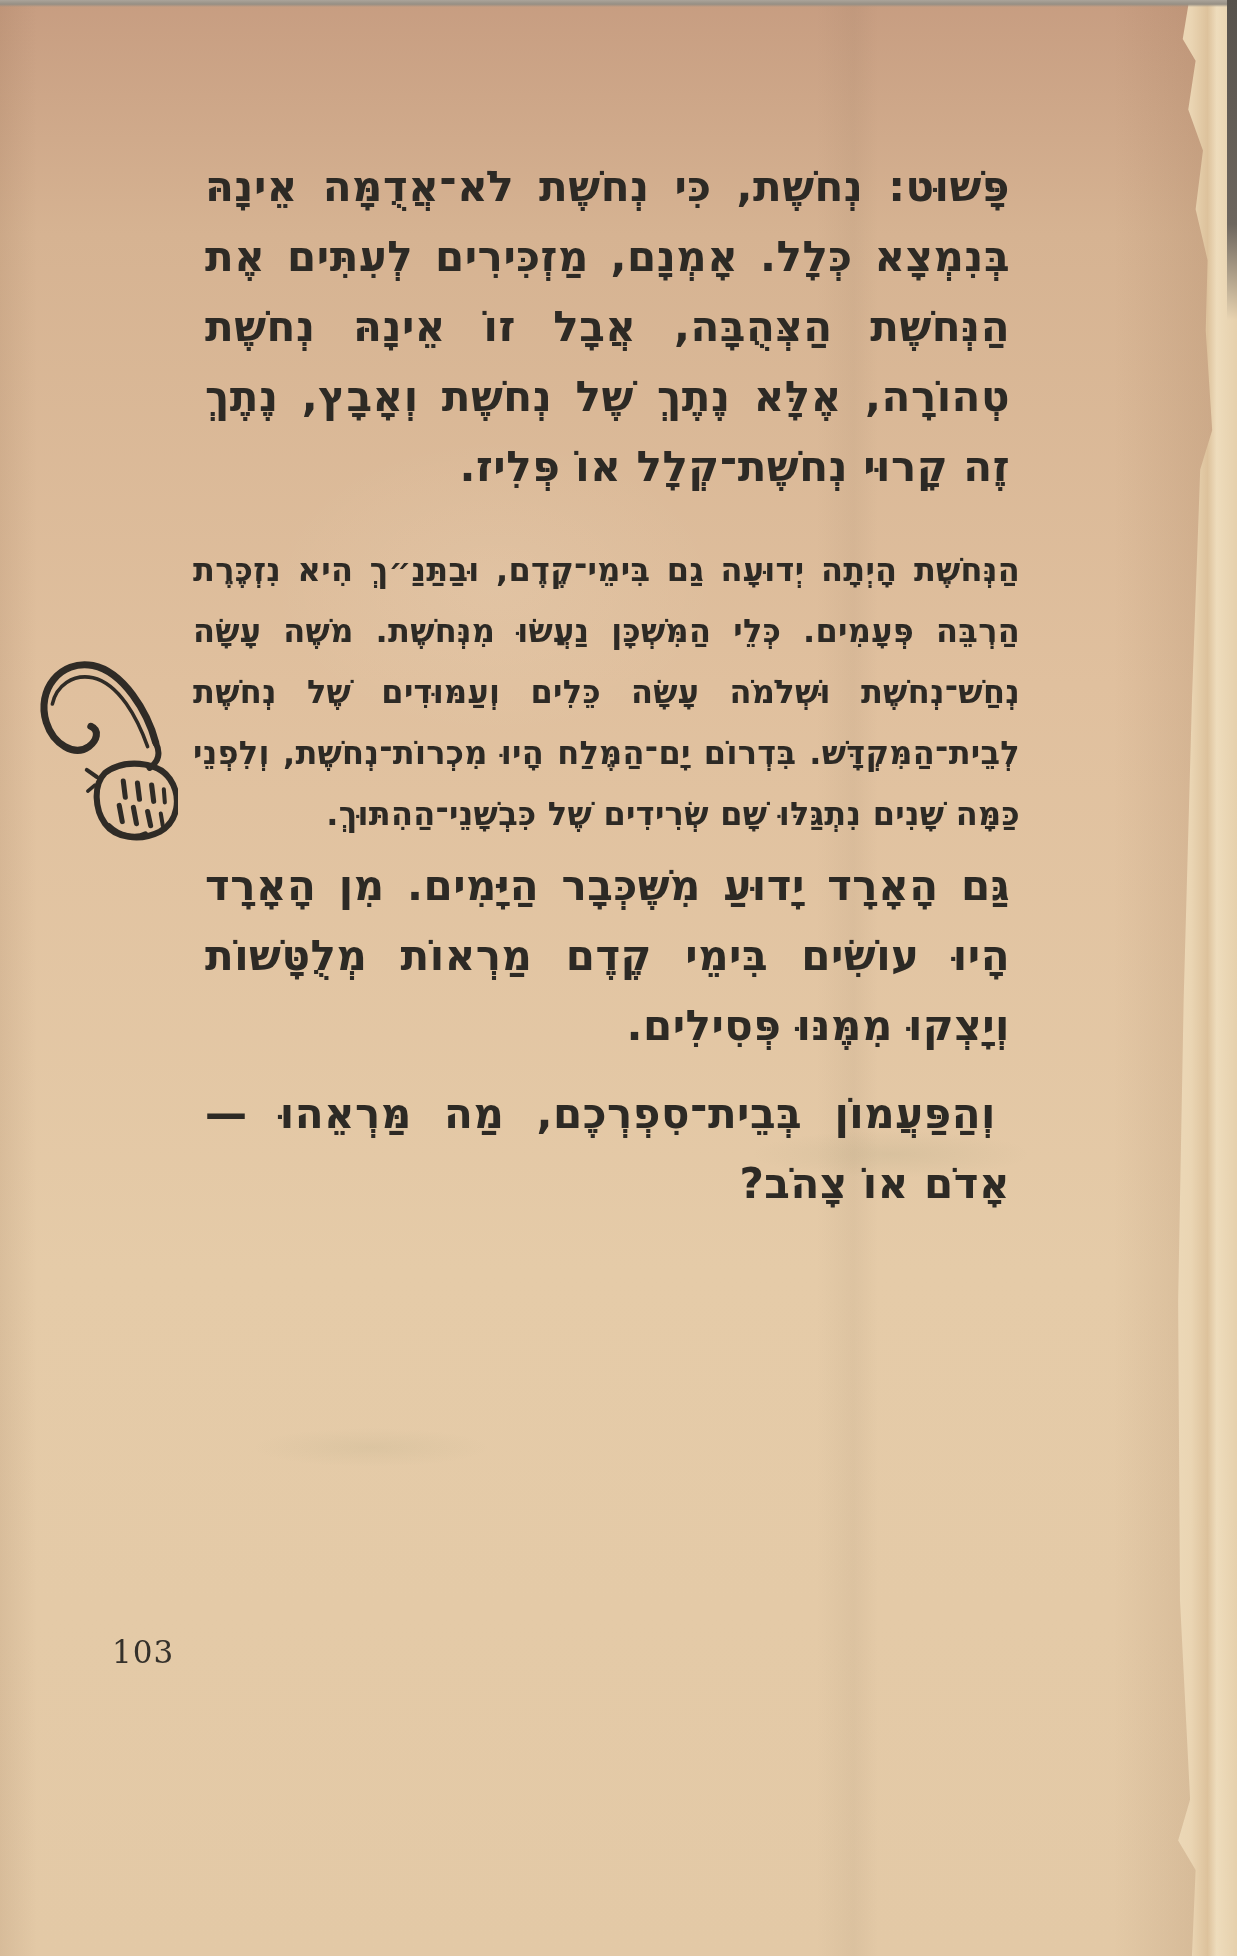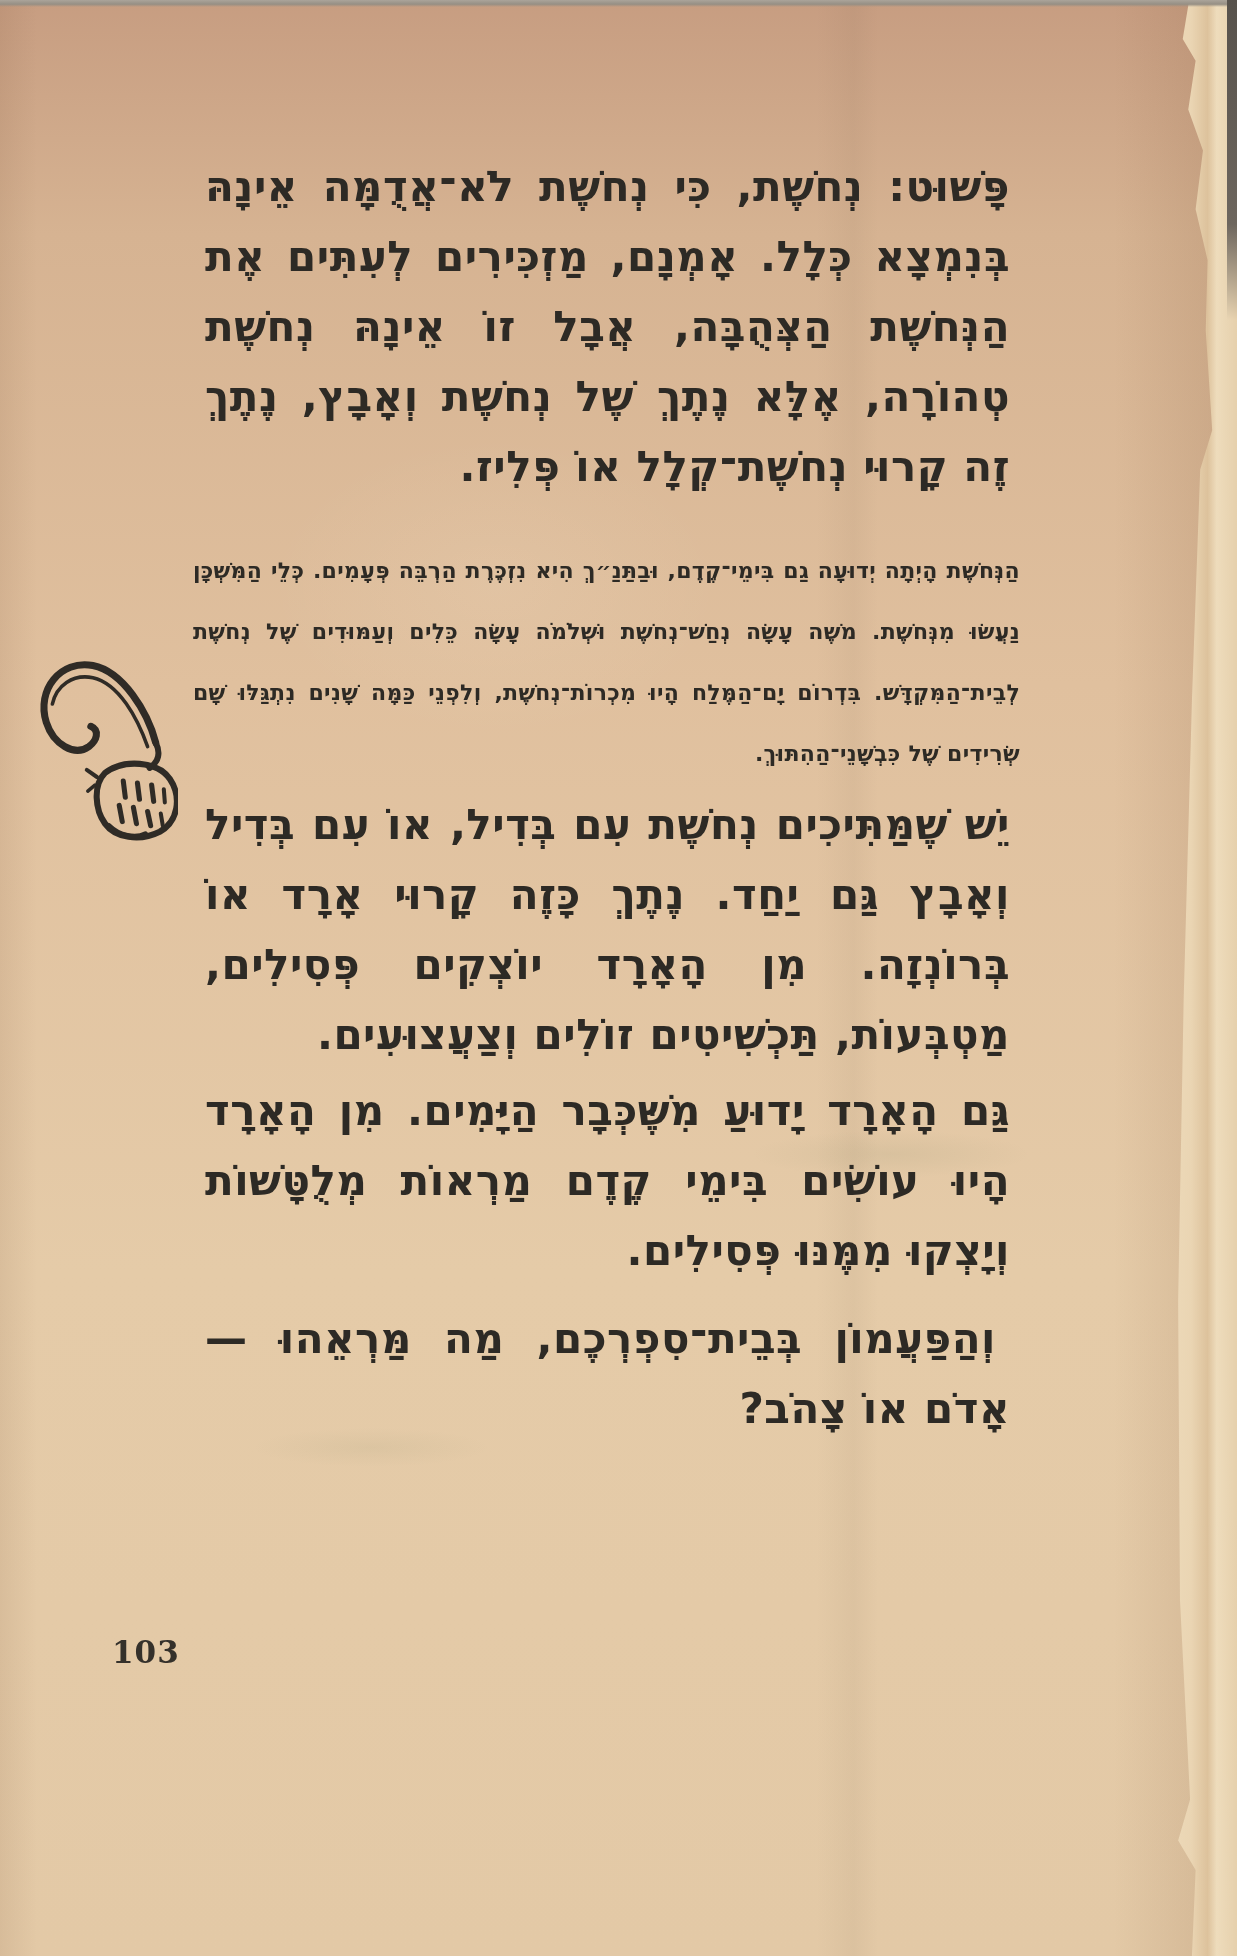--- a/index.html
+++ b/index.html
@@ -47,40 +47,40 @@
     text-align: justify;
     text-align-last: right;
     font-weight: 700;
   }
   p.lg {
     font-size: 42px;
     line-height: 70px;
     letter-spacing: 0.5px;
   }
   p.sm {
-    font-size: 22px;
+    font-size: 32px;
     line-height: 61px;
     letter-spacing: 0.3px;
     margin-left: -12px;
     margin-right: -10px;
   }
   p.gap-after-lg  { margin-bottom: 38px; }
   p.gap-sm        { margin-bottom: 6px; }
   p.gap-to-lg     { margin-bottom: 32px; }
   p.gap-tight     { margin-bottom: 6px; }
   p.gap-q         { margin-top: 18px; }
   p.q             { text-indent: 14px; }
   
   .pagenum {
     position: absolute;
     left: 112px;
     top: 1634px;
     font-family: "DejaVu Serif", serif;
     font-size: 31px;
-    font-weight: 700;
+    font-weight: 400;
     color: #35312b;
     letter-spacing: 1px;
   }
   
   .sketch {
     position: absolute;
     left: 26px;
     top: 633px;
     width: 152px;
     height: 208px;
@@ -119,21 +119,20 @@
 </head>
 <body>
 
 <div class="scan">
 
   <div class="page">
 
     <div class="text-col">
       <p class="lg gap-after-lg">פָּשׁוּט: נְחשֶׁת, כִּי נְחשֶׁת לֹא־אֲדֻמָּה אֵינָהּ בְּנִמְצָא כְּלָל. אָמְנָם, מַזְכִּירִים לְעִתִּים אֶת הַנְּחשֶׁת הַצְּהֻבָּה, אֲבָל זוֹ אֵינָהּ נְחשֶׁת טְהוֹרָה, אֶלָּא נֶתֶךְ שֶׁל נְחשֶׁת וְאָבָץ, נֶתֶךְ זֶה קָרוּי נְחשֶׁת־קְלָל אוֹ פְּלִיז.</p>
       <p class="sm gap-sm">הַנְּחשֶׁת הָיְתָה יְדוּעָה גַם בִּימֵי־קֶדֶם, וּבַתַּנַ״ךְ הִיא נִזְכֶּרֶת הַרְבֵּה פְּעָמִים. כְּלֵי הַמִּשְׁכָּן נַעֲשׂוּ מִנְּחשֶׁת. משֶׁה עָשָׂה נְחַשׁ־נְחשֶׁת וּשְׁלֹמֹה עָשָׂה כֵּלִים וְעַמּוּדִים שֶׁל נְחשֶׁת לְבֵית־הַמִּקְדָּשׁ. בִּדְרוֹם יָם־הַמֶּלַח הָיוּ מִכְרוֹת־נְחשֶׁת, וְלִפְנֵי כַּמָּה שָׁנִים נִתְגַּלּוּ שָׁם שְׂרִידִים שֶׁל כִּבְשָׁנֵי־הַהִתּוּךְ.</p>
-      <p class="lg gap-tight">יֵשׁ שֶׁמַּתִּיכִים נְחשֶׁת עִם בְּדִיל, אוֹ עִם בְּדִיל וְאָבָץ גַּם יַחַד. נֶתֶךְ כָּזֶה קָרוּי אָרָד אוֹ בְּרוֹנְזָה. מִן הָאָרָד יוֹצְקִים פְּסִילִים, מַטְבְּעוֹת, תַּכְשִׁיטִים זוֹלִים וְצַעֲצוּעִים.</p>
       <p class="lg gap-tight">גַּם הָאָרָד יָדוּעַ מִשֶּׁכְּבָר הַיָּמִים. מִן הָאָרָד הָיוּ עוֹשִׂים בִּימֵי קֶדֶם מַרְאוֹת מְלֻטָּשׁוֹת וְיָצְקוּ מִמֶּנּוּ פְּסִילִים.</p>
       <p class="lg q gap-q">וְהַפַּעֲמוֹן בְּבֵית־סִפְרְכֶם, מַה מַּרְאֵהוּ — אָדֹם אוֹ צָהֹב?</p>
     </div>
 
     <svg class="sketch" viewBox="0 0 150 205" aria-hidden="true">
 
       <path d="M 128,108 C 120,78 96,38 66,32 C 34,26 10,56 20,88 C 27,110 48,122 62,112 C 70,106 73,96 64,92" stroke-width="7"></path>
       <path d="M 120,112 C 110,84 92,50 66,44 C 46,40 30,52 26,70" stroke-width="3.5"></path>
       <path d="M 128,108 C 133,118 131,127 122,133" stroke-width="6"></path>
 

